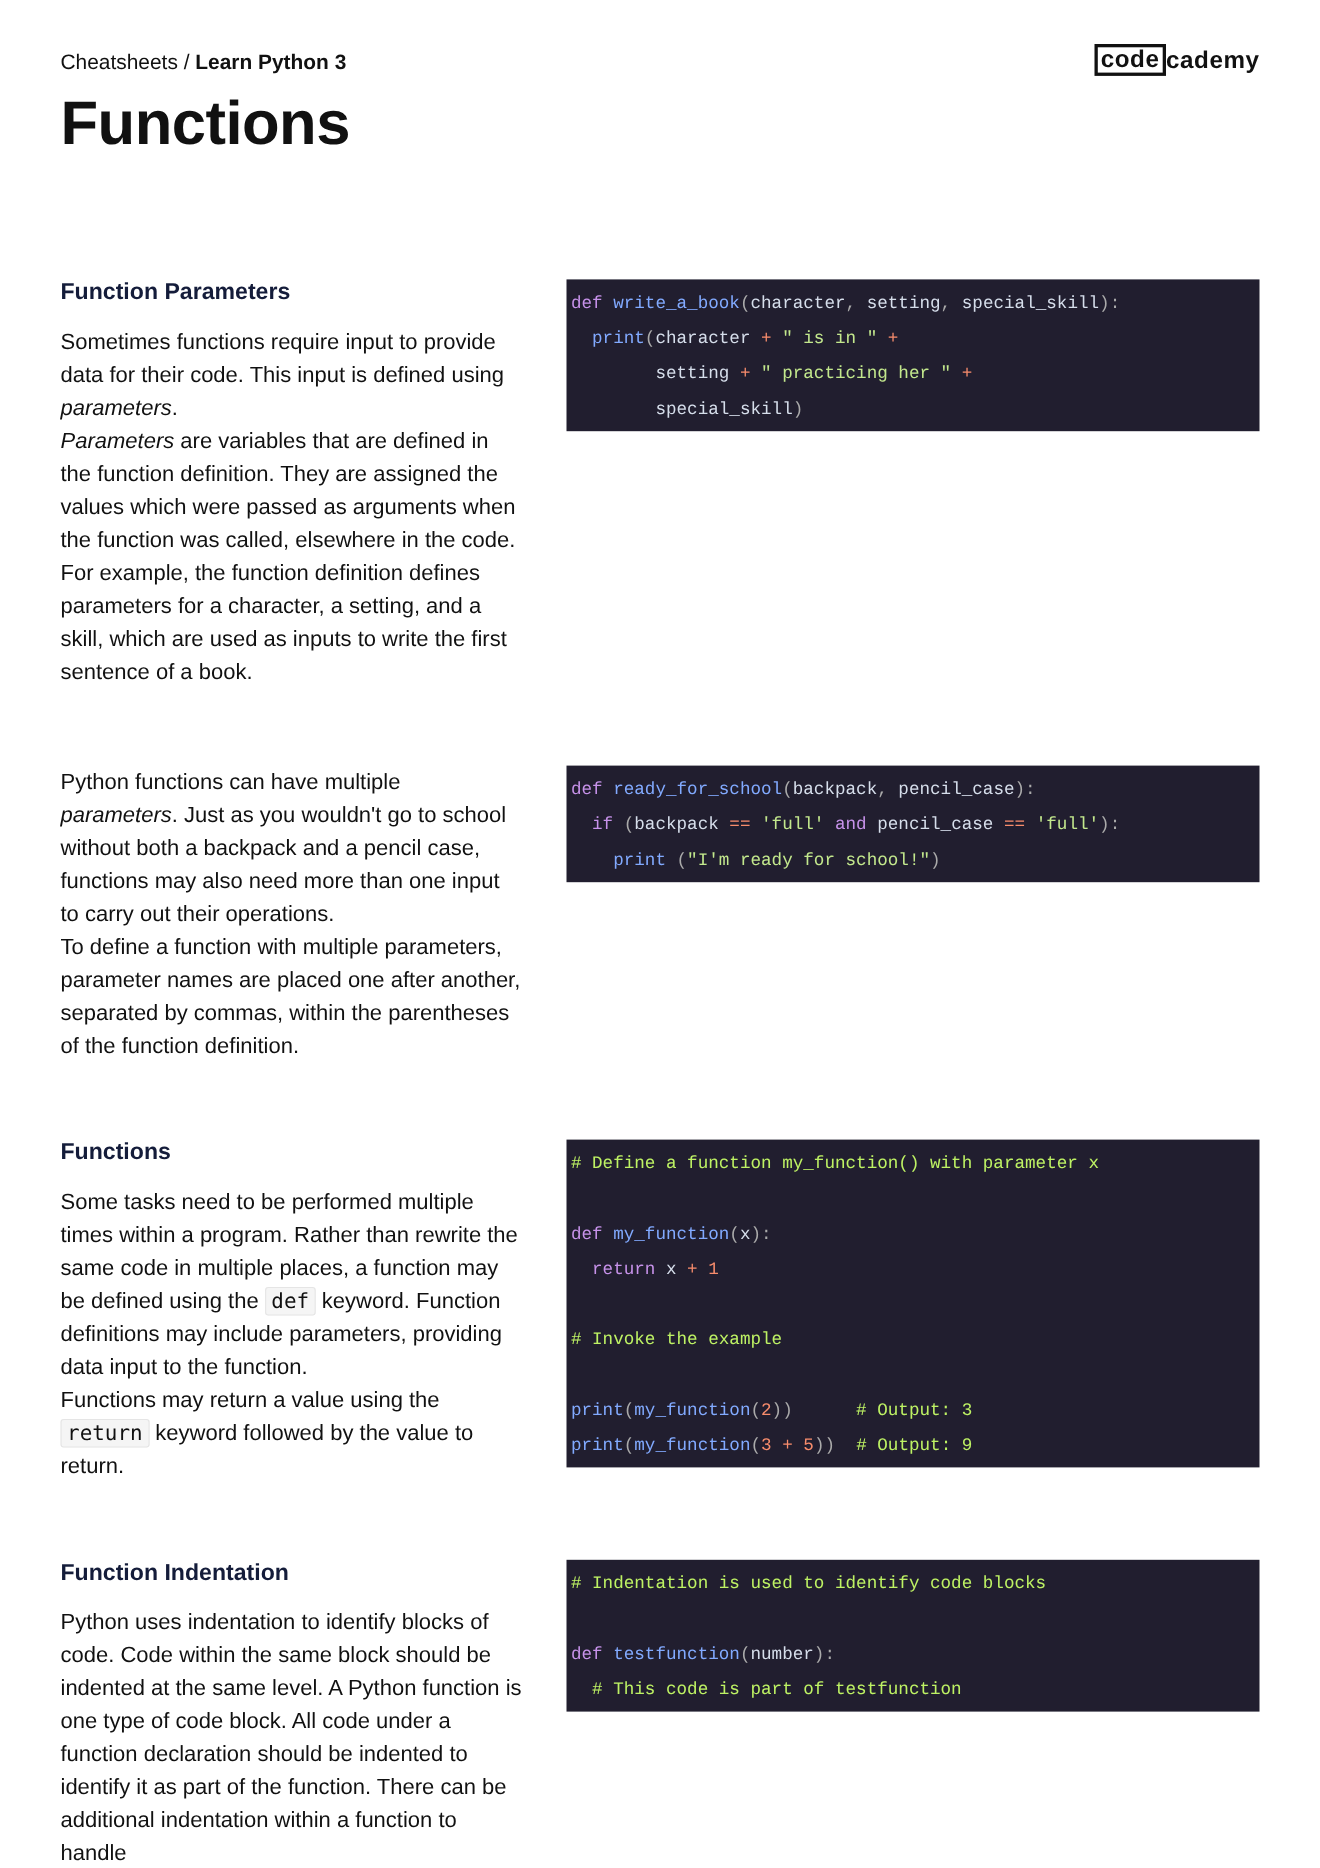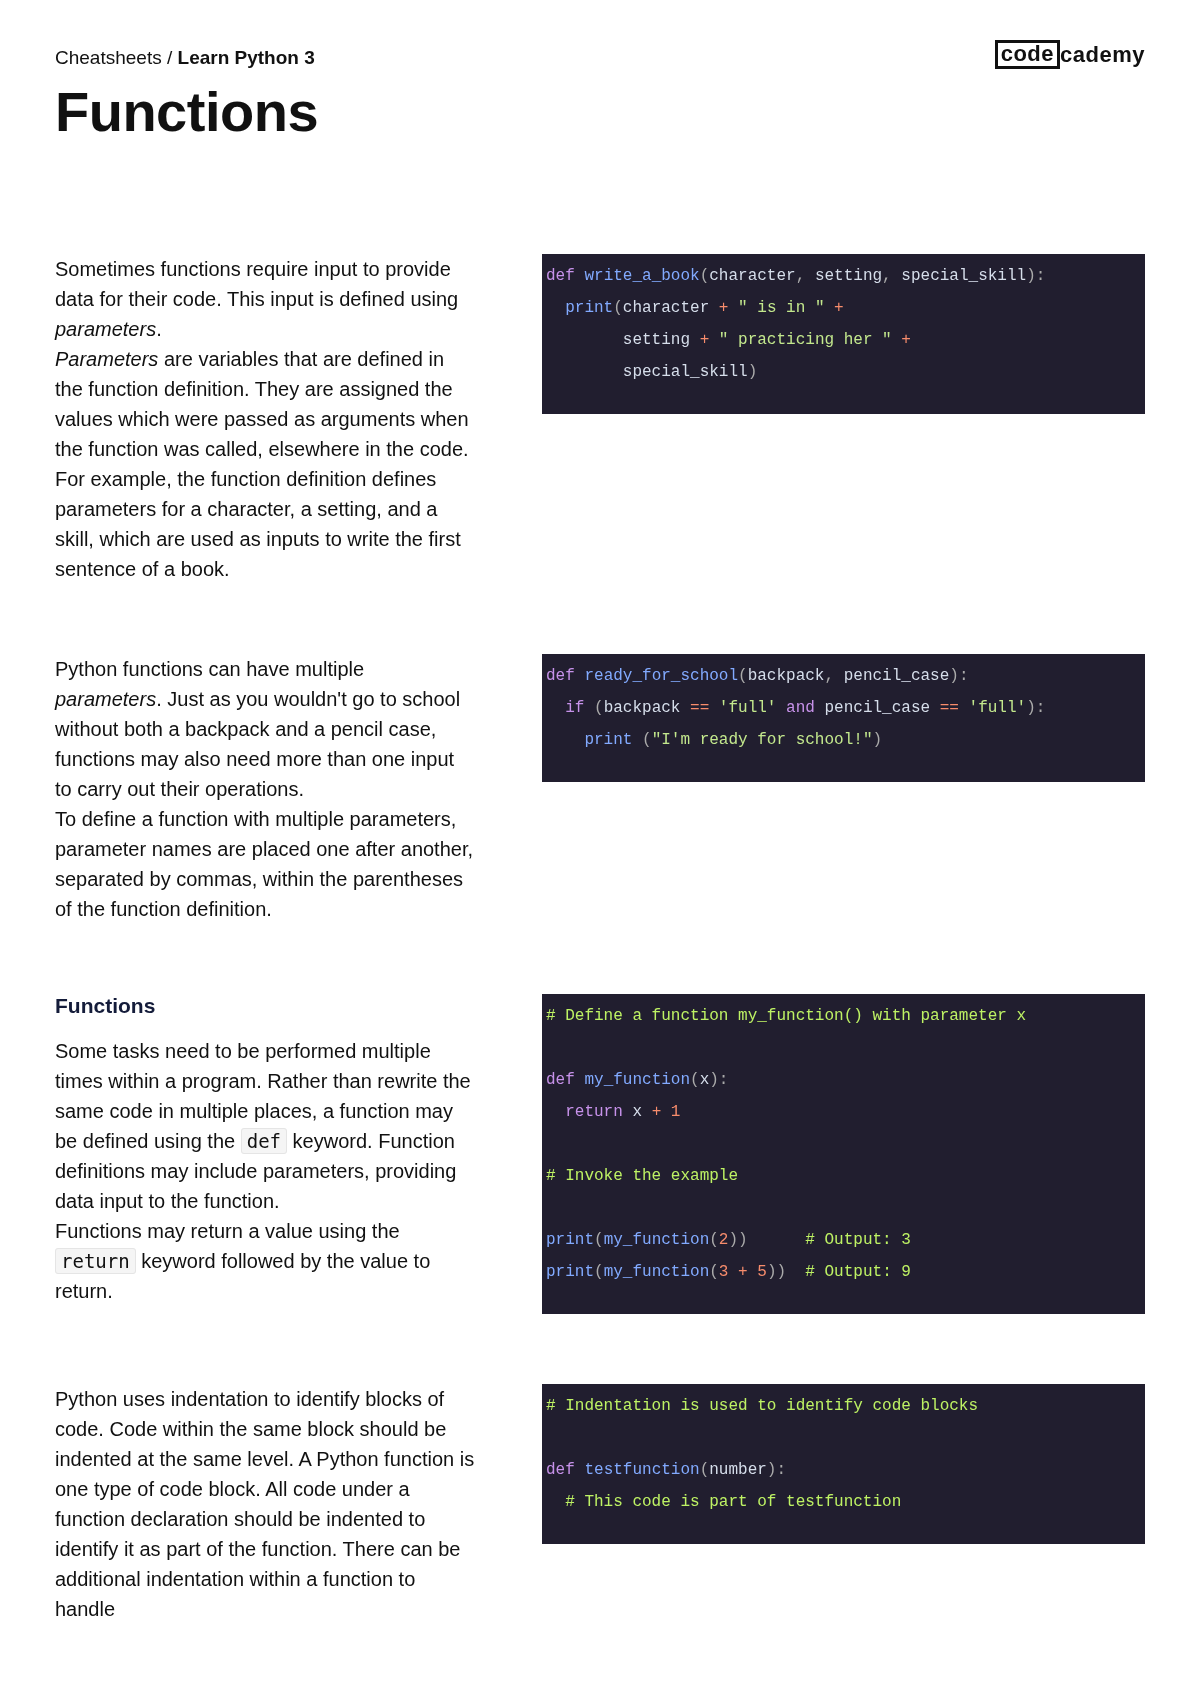--- a/index.html
+++ b/index.html
@@ -71,25 +71,24 @@
     padding: 1px 5px;
     font-family: ui-monospace, "SFMono-Regular", Consolas, monospace;
     font-size: 0.95em;
   }
   pre.code {
     background: #211e2f;
     color: #ccc;
     font-family: ui-monospace, "SFMono-Regular", Consolas, "Courier New", monospace;
     font-size: 16px;
     line-height: 2;
-    padding: 6px 4px 26px 4px;
+    padding: 6px 4px 4px 4px;
     white-space: pre-wrap;
     word-break: break-word;
     overflow: hidden;
-    margin-left: 27px;
   }
   pre.code .kw { color: #c792ea; }
   pre.code .fn { color: #82aaff; }
   pre.code .pr { color: #82aaff; }
   pre.code .str { color: #c3e88d; }
   pre.code .op { color: #f78c6c; }
   pre.code .num { color: #f78c6c; }
   pre.code .cmt { color: #bef264; }
   pre.code .id { color: #d6deeb; }
   pre.code .p { color: #aaa; }
@@ -107,20 +106,21 @@
     <span class="boxed">code</span>
       <span>cademy</span>
   </div>
 </div>
 
 <h1 class="page-title">Functions</h1>
 
 <div id="sections">
     <div class="section">
       <div class="left">
+        <h2 class="section-title">Function Parameters</h2>
         <div class="section-body">Sometimes functions require input to provide data for their code. This input is defined using <em>parameters</em>.<br><em>Parameters</em> are variables that are defined in the function definition. They are assigned the values which were passed as arguments when the function was called, elsewhere in the code.<br>For example, the function definition defines parameters for a character, a setting, and a skill, which are used as inputs to write the first sentence of a book.</div>
       </div>
       <div class="right">
         <pre class="code"><span class="kw">def</span> <span class="fn">write_a_book</span><span class="p">(</span><span class="id">character</span><span class="p">,</span> <span class="id">setting</span><span class="p">,</span> <span class="id">special_skill</span><span class="p">):</span>
   <span class="pr">print</span><span class="p">(</span><span class="id">character</span> <span class="op">+</span> <span class="str">" is in "</span> <span class="op">+</span>
         <span class="id">setting</span> <span class="op">+</span> <span class="str">" practicing her "</span> <span class="op">+</span>
         <span class="id">special_skill</span><span class="p">)</span></pre>
       </div>
     </div>
     <div class="section">
@@ -145,20 +145,21 @@
   <span class="kw">return</span> <span class="id">x</span> <span class="op">+</span> <span class="num">1</span>
 
 <span class="cmt"># Invoke the example</span>
 
 <span class="pr">print</span><span class="p">(</span><span class="fn">my_function</span><span class="p">(</span><span class="num">2</span><span class="p">))</span>      <span class="cmt"># Output: 3</span>
 <span class="pr">print</span><span class="p">(</span><span class="fn">my_function</span><span class="p">(</span><span class="num">3</span> <span class="op">+</span> <span class="num">5</span><span class="p">))</span>  <span class="cmt"># Output: 9</span></pre>
       </div>
     </div>
     <div class="section">
       <div class="left">
+        <h2 class="section-title">Function Indentation</h2>
         <div class="section-body">Python uses indentation to identify blocks of code. Code within the same block should be indented at the same level. A Python function is one type of code block. All code under a function declaration should be indented to identify it as part of the function. There can be additional indentation within a function to handle</div>
       </div>
       <div class="right">
         <pre class="code"><span class="cmt"># Indentation is used to identify code blocks</span>
 
 <span class="kw">def</span> <span class="fn">testfunction</span><span class="p">(</span><span class="id">number</span><span class="p">):</span>
   <span class="cmt"># This code is part of testfunction</span></pre>
       </div>
     </div>
   </div>

